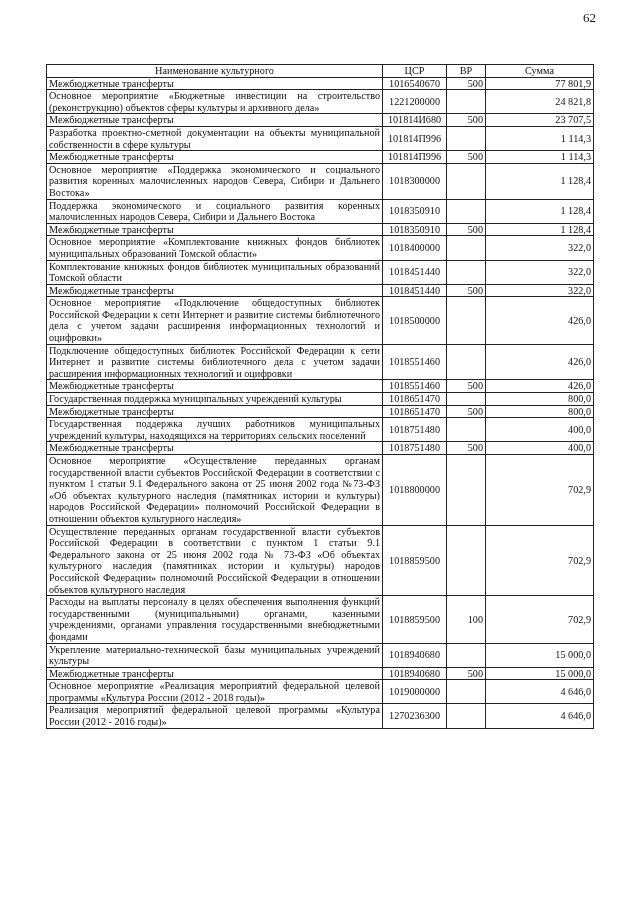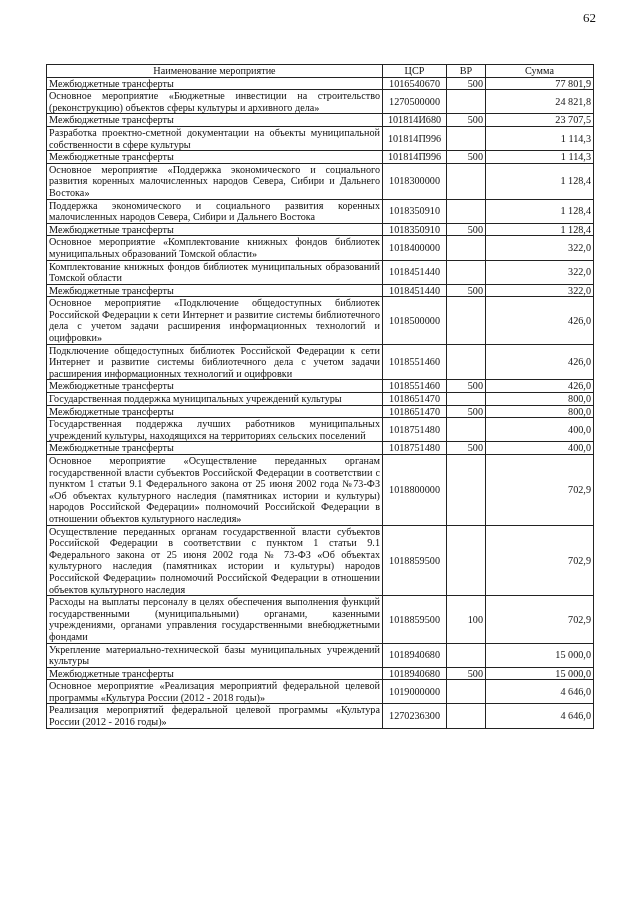--- a/index.html
+++ b/index.html
@@ -24,36 +24,36 @@
 
 <table class="budget">
   <colgroup>
     <col class="c-name">
       <col class="c-csr">
       <col class="c-vr">
       <col class="c-sum">
   </colgroup>
   <thead>
     <tr>
-      <th>Наименование мероприятие</th>
+      <th>Наименование культурного</th>
       <th>ЦСР</th>
       <th>ВР</th>
       <th>Сумма</th>
     </tr>
   </thead>
   <tbody id="rows">
       <tr>
         <td class="name">Межбюджетные трансферты</td>
         <td class="csr">1016540670</td>
         <td class="vr">500</td>
         <td class="sum">77 801,9</td>
       </tr>
       <tr>
         <td class="name">Основное мероприятие «Бюджетные инвестиции на строительство (реконструкцию) объектов сферы культуры и архивного дела»</td>
-        <td class="csr">1270500000</td>
+        <td class="csr">1221200000</td>
         <td class="vr"></td>
         <td class="sum">24 821,8</td>
       </tr>
       <tr>
         <td class="name">Межбюджетные трансферты</td>
         <td class="csr">101814И680</td>
         <td class="vr">500</td>
         <td class="sum">23 707,5</td>
       </tr>
       <tr>

